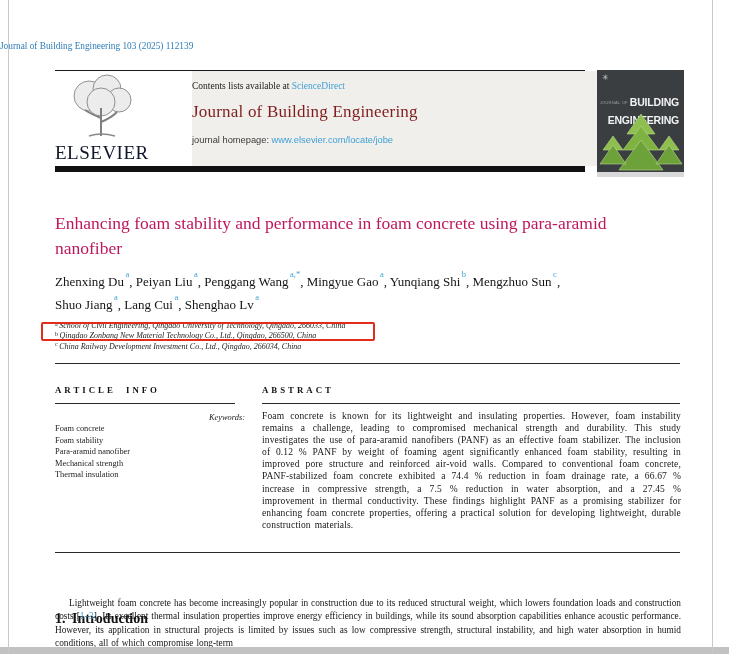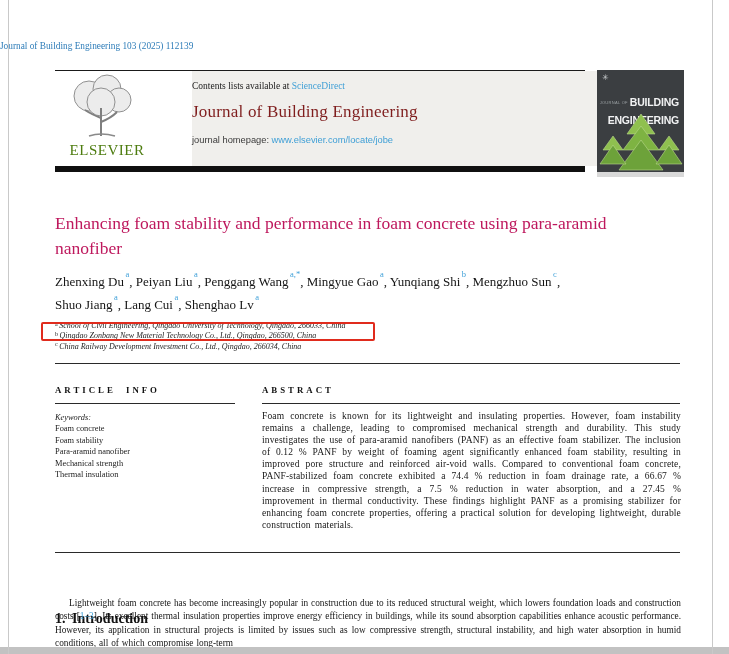--- a/index.html
+++ b/index.html
@@ -25,21 +25,21 @@
   .header-gray {
     position:absolute; left:150px; top:71px; width:479px; height:95px;
     background:#f0efec; text-align:left;margin-left:42px;
   }
   .contents-line { margin-top:10px; font-size:9.5px; color:#1a1a1a; }
   .link { color:#3f9fd6; text-decoration:none; }
   .journal-title { margin-top:11px; font-size:17px; color:#7f1d1d; letter-spacing:0.2px; }
   .homepage-line { margin-top:13px; font-family:"Liberation Sans", sans-serif; font-size:9.3px; color:#3a3a3a; }
 
   .elsevier-logo { position:absolute; left:55px; top:74px; width:92px; height:92px; text-align:center; }
-  .elsevier-text { font-size:15px; color:#4d7c0f; letter-spacing:0.5px; margin-top:-2px;margin-left:12px; }
+  .elsevier-text { font-size:19px; color:#0f172a; letter-spacing:0.5px; margin-top:-2px; }
 
   .cover-thumb {
     position:absolute; left:597px; top:70px; width:87px; height:107px;
     background:#3b3e41; overflow:hidden;
   }
   .cover-strip { position:absolute; left:0; right:0; bottom:0; height:5px; background:#d9d9d9; }
   .cover-mini-logo { position:absolute; left:5px; top:4px; color:#cfd2d4; font-size:8px; line-height:8px; }
   .cover-titles { position:absolute; right:5px; top:22px; text-align:right; font-family:"Liberation Sans", sans-serif; }
   .cover-journal-of { display:inline-block; font-size:4px; color:#9aa0a3; letter-spacing:0.3px; margin-right:2px; vertical-align:2px; }
   .cover-big { display:inline-block; font-size:10.5px; font-weight:bold; color:#f2f3f4; letter-spacing:-0.2px; line-height:10px; }
@@ -66,21 +66,21 @@
   .info-abs-rule-top { left:55px; top:363px; width:625px; height:1px; background:#2a2a2a; }
   .section-heading {
     position:absolute; top:385px; font-size:8.8px; letter-spacing:3px; word-spacing:5px;
     color:#111; font-weight:600;
   }
   .h-articleinfo { left:55px; } .h-abstract { left:262px; }
   .underline-info { left:55px; top:403px; width:180px; height:1px; background:#2a2a2a; }
   .underline-abs { left:262px; top:403px; width:418px; height:1px; background:#2a2a2a; }
 
   .keywords { position:absolute; left:55px; top:412px; width:190px; font-size:8.4px; line-height:11.4px; color:#1c1c1c; }
-  .keywords-label { font-style:italic; }
+  .keywords-label { font-style:italic;text-align:right; }
 
   .abstract-text {
     position:absolute; left:262px; top:410px; width:419px;
     font-size:9.5px; line-height:12.1px; text-align:justify; color:#161616;
     letter-spacing:0.15px; word-spacing:1.4px;
   }
   .abs-rule-bottom { left:55px; top:552px; width:625px; height:1px; background:#2a2a2a; }
 
   .intro-heading { position:absolute; left:55px; top:573px; font-size:14px; font-weight:bold; color:#111; word-spacing:3px;margin-top:38px; }
   .intro-para {

